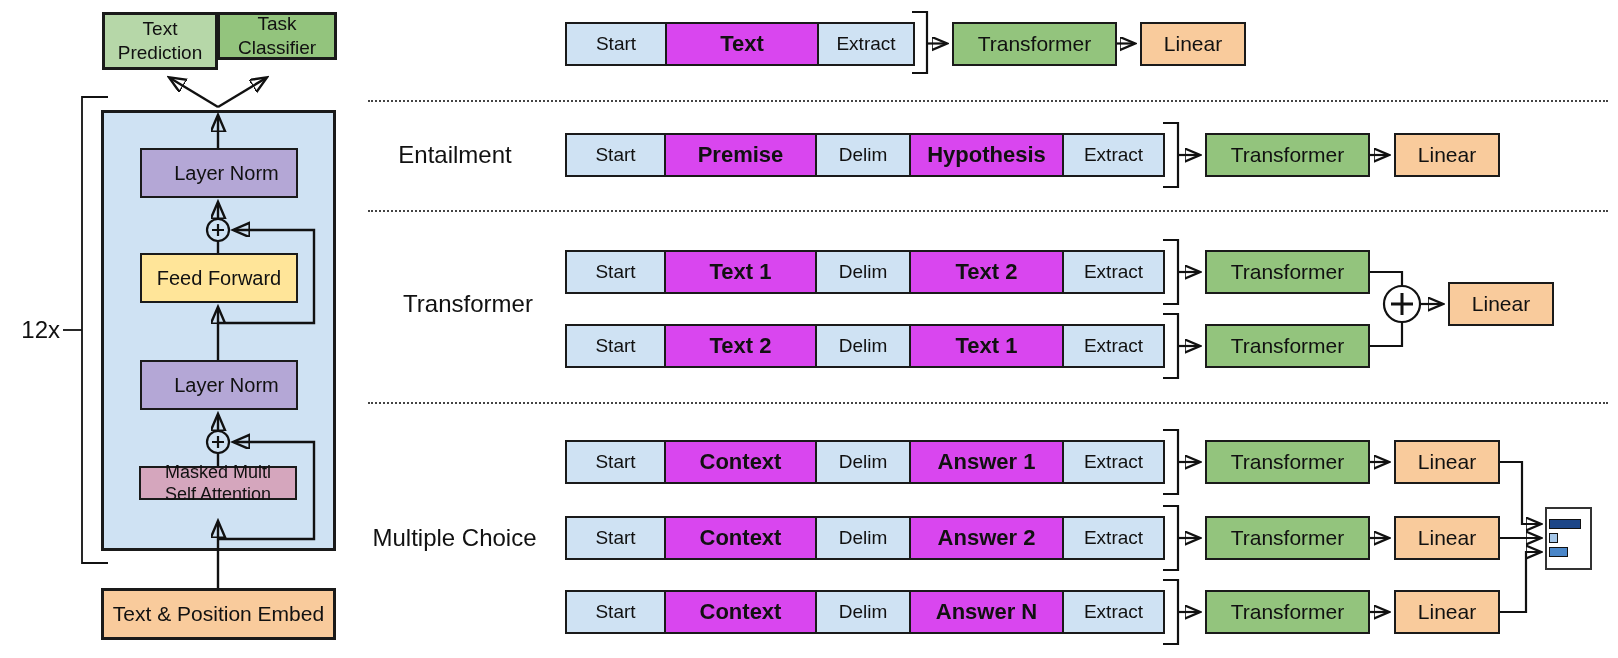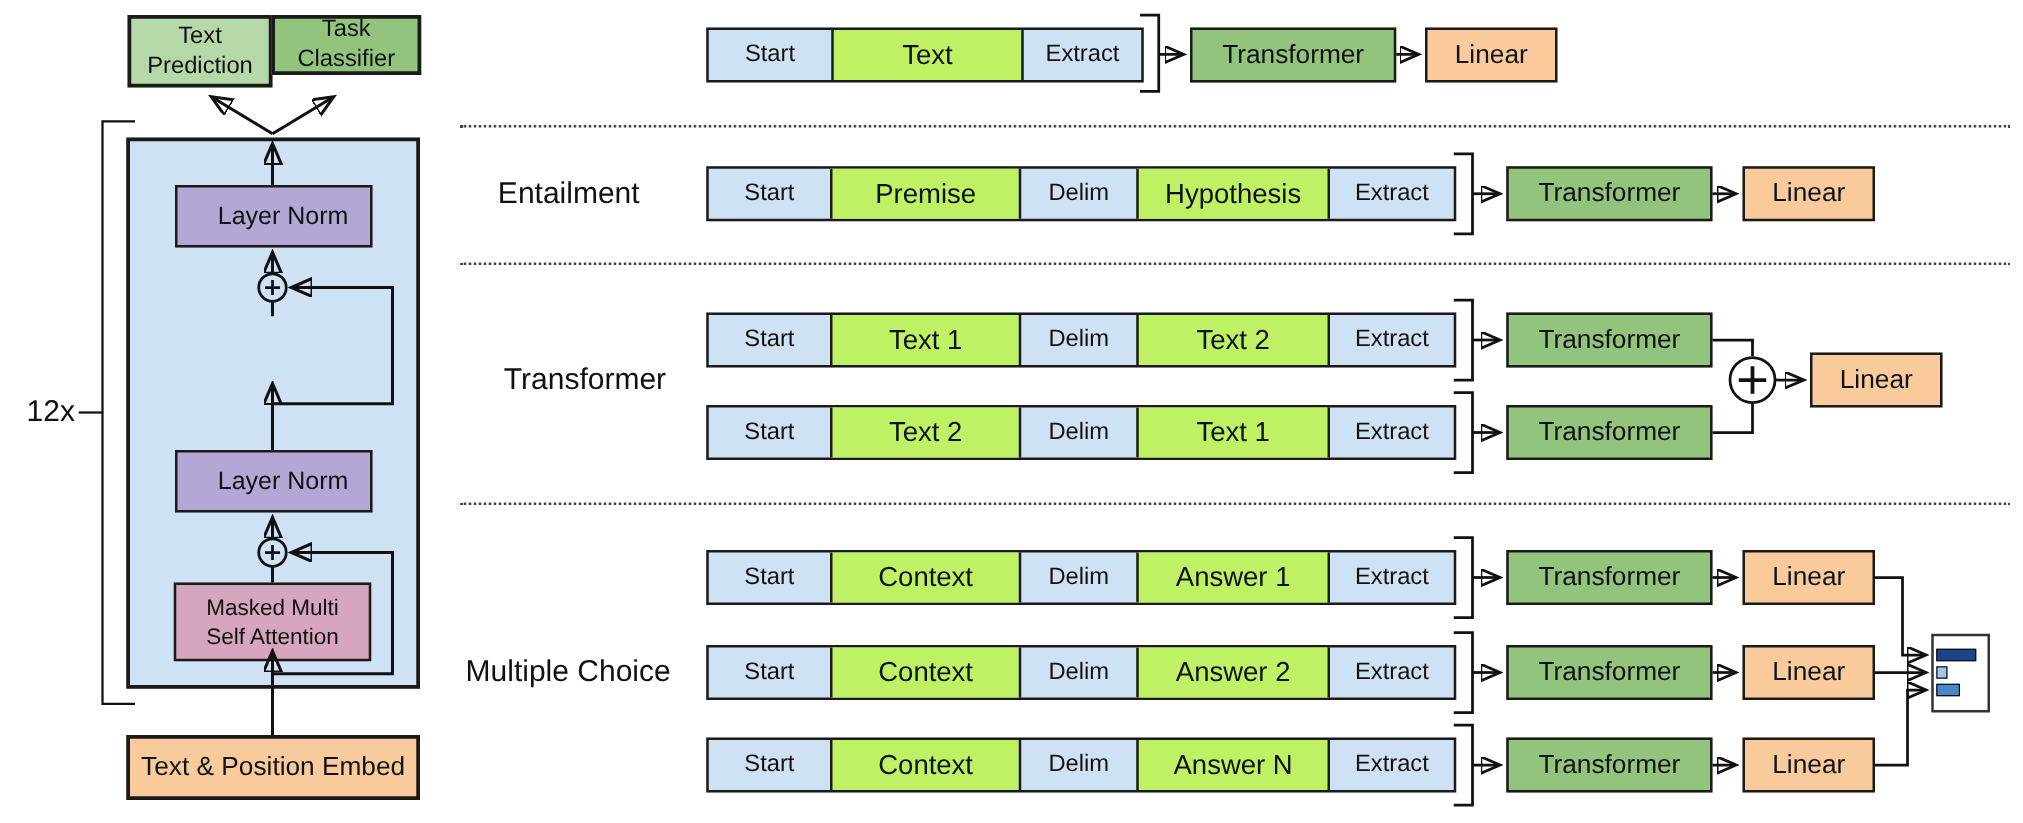--- a/index.html
+++ b/index.html
@@ -13,21 +13,21 @@
   .yel{background:#ffe599;font-size:20px;}
   .pnk{background:#d5a6bd;font-size:18px;}
   .org{background:#f9cb9c;align-items:center;}
   .blue-c{background:#cfe2f3;}
   .head{font-size:19px;}
   .bigbox{font-size:21px;}
   .tokbar{position:absolute;box-sizing:border-box;display:flex;align-items:stretch;
           border:2.5px solid #1a1a1a;background:#cfe2f3;}
   .cell{display:flex;align-items:center;justify-content:center;font-size:19px;box-sizing:border-box;}
   .cell.sep{border-left:2px solid #1a1a1a;}
-  .cell.pur{background:#bef264;font-size:22px;}
+  .cell.pur{background:#d946ef;font-size:22px;font-weight:bold;}
   .cell.fill{flex:1;}
   .lbl{position:absolute;display:flex;align-items:center;justify-content:center;font-size:24px;}
   .dotsep{position:absolute;height:0;border-top:2px dotted #444;}
   .wires{position:absolute;left:0;top:0;pointer-events:none;}
   .wires path, .wires line, .wires circle{stroke:#111;fill:none;}
   .abox{position:absolute;box-sizing:border-box;background:#fff;border:2px solid #333;}
   .dbar{position:absolute;box-sizing:border-box;border:1.5px solid #111;}
 </style>
 </head>
 <body>
@@ -39,24 +39,27 @@
   </div>
   <div class="box grn head" style="left:217px;top:12px;width:120px;height:48px;border-width:3px;">
     <span>Task Classifier</span>
   </div>
 
   <div class="box blue-c" style="left:101px;top:110px;width:235px;height:441px;border-width:3px;"></div>
 
   <div class="box pur-d" style="left:140px;top:148px;width:158px;height:50px;">
     <span>Layer Norm</span>
   </div>
+  <div class="box yel" style="left:140px;top:253px;width:158px;height:50px;">
+    <span>Feed Forward</span>
+  </div>
   <div class="box pur-d" style="left:140px;top:360px;width:158px;height:50px;">
     <span>Layer Norm</span>
   </div>
-  <div class="box pnk" style="left:139px;top:466px;width:158px;height:63px;padding:0 14px;">
+  <div class="box pnk" style="left:139px;top:466px;width:158px;height:34px;padding:0 14px;">
     <span>Masked Multi Self Attention</span>
   </div>
   <div class="box org bigbox" style="left:101px;top:588px;width:235px;height:52px;border-width:3px;">
     <span>Text &amp; Position Embed</span>
   </div>
 
   <div class="lbl" style="left:6px;top:317px;width:54px;height:26px;justify-content:flex-end;">12x</div>
 
   <div class="lbl" style="left:380px;top:140px;width:150px;height:30px;">Entailment</div>
   <div class="lbl" style="left:393px;top:289px;width:150px;height:30px;">Transformer</div>

